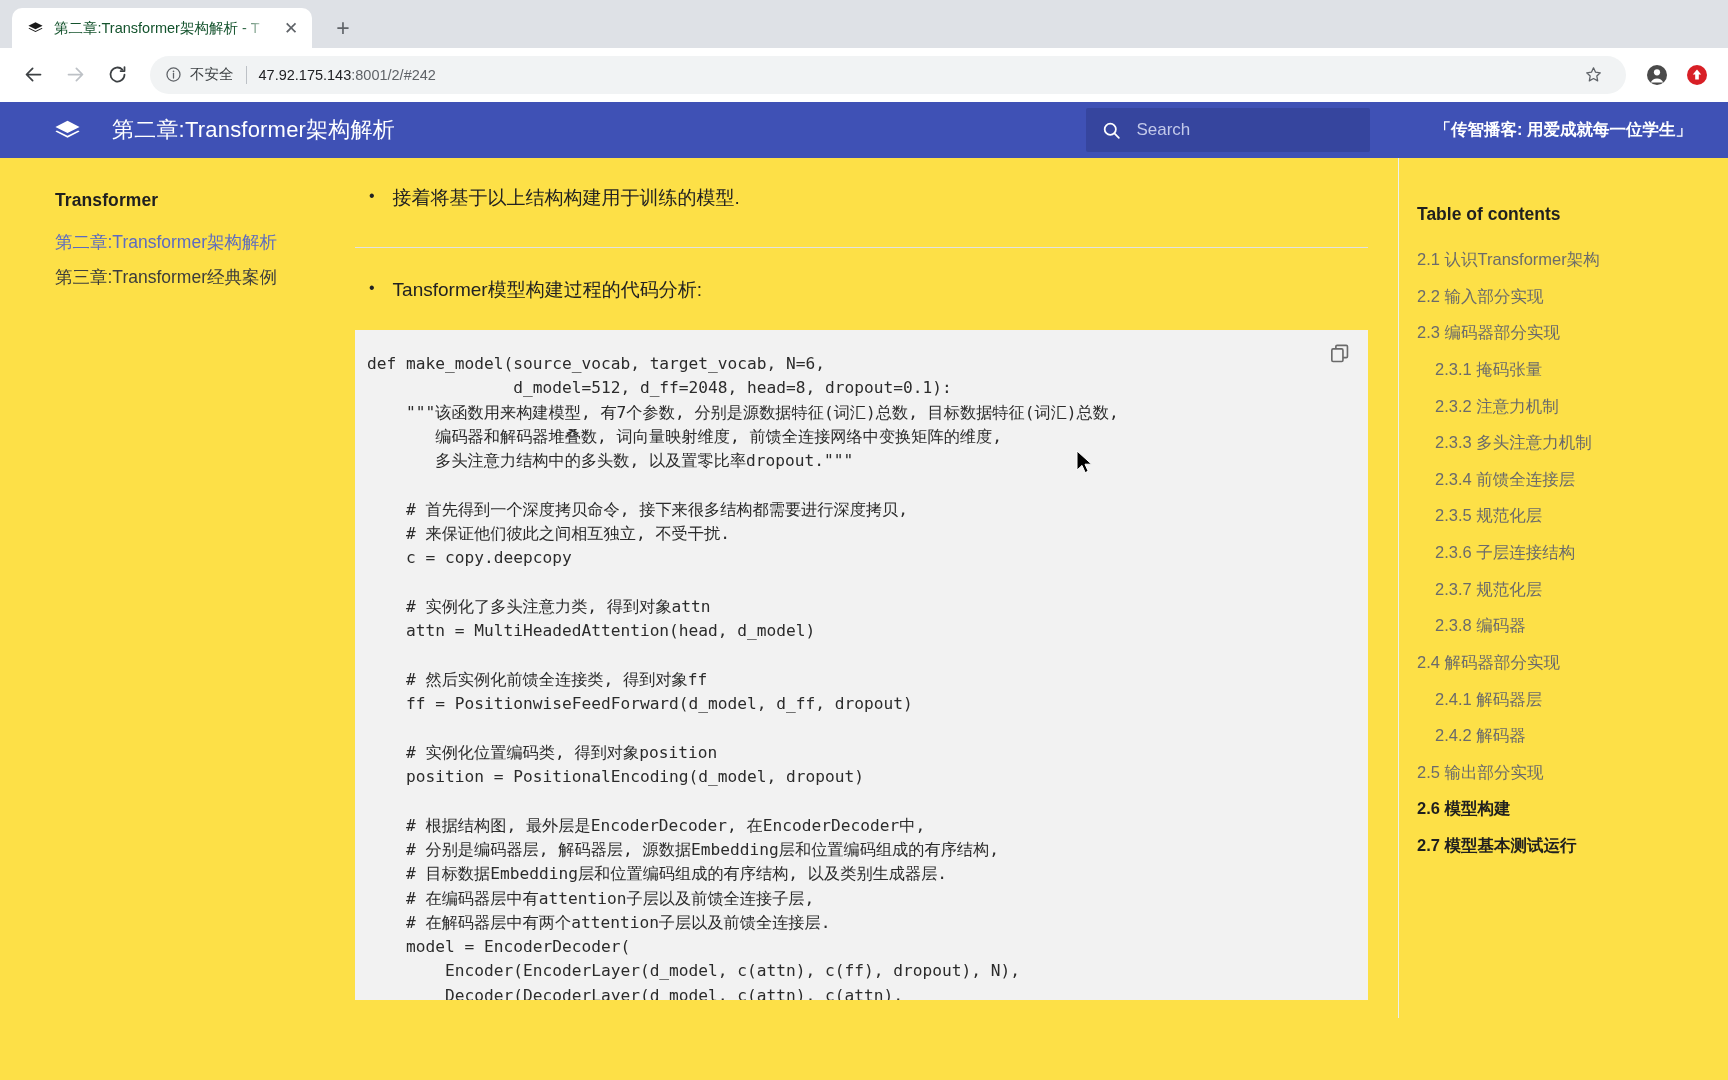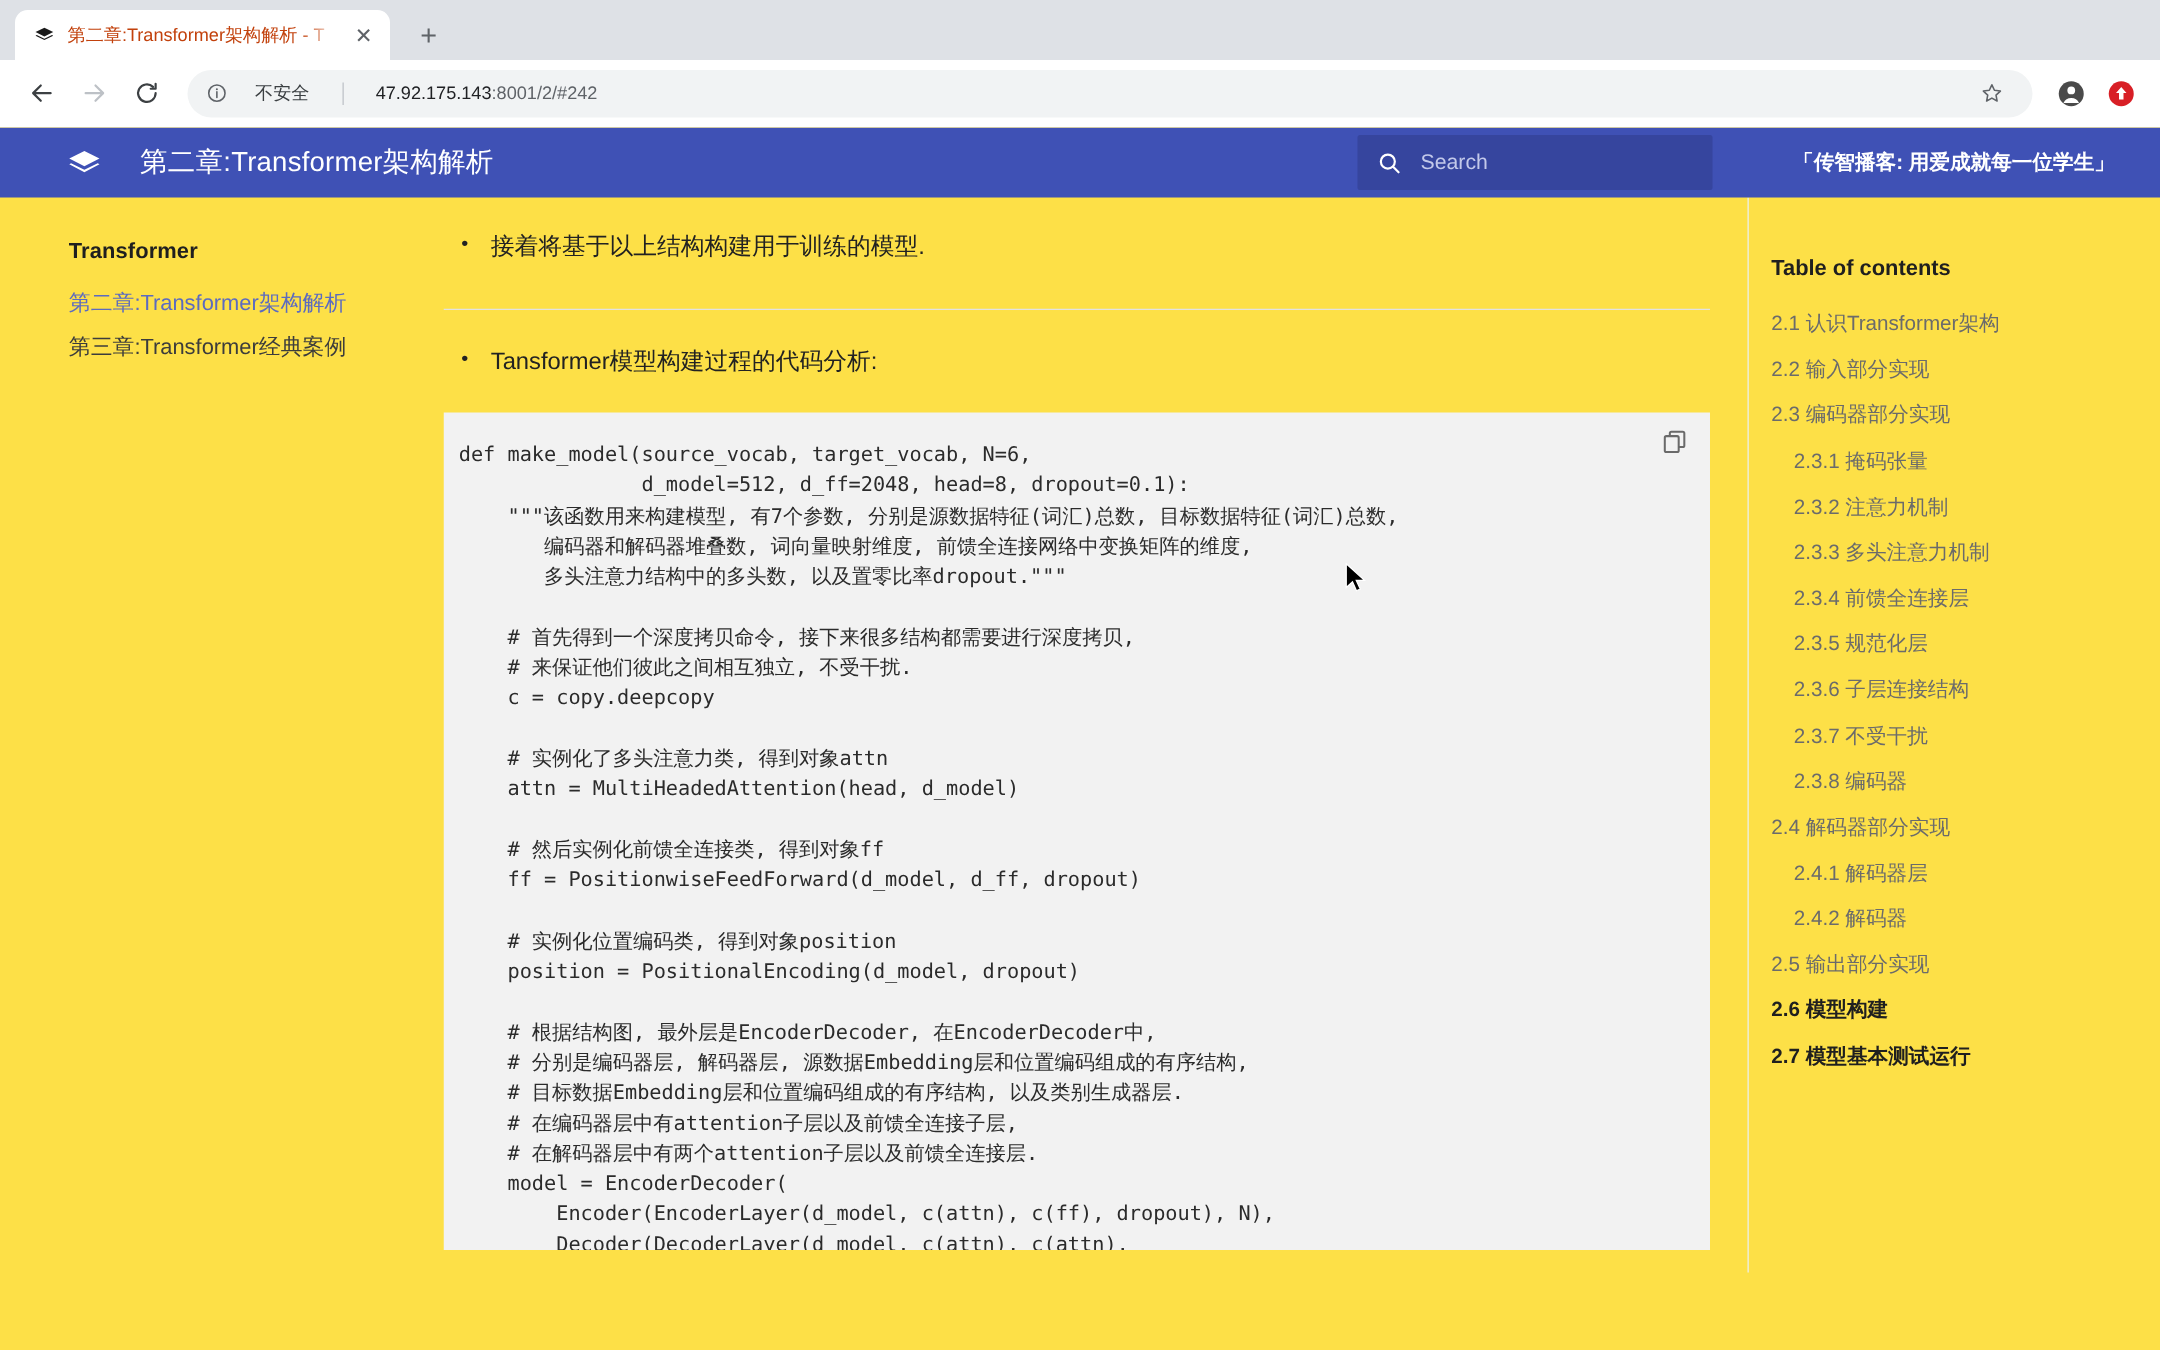--- a/index.html
+++ b/index.html
@@ -33,21 +33,21 @@
     position: relative;
   }
   .tab-favicon {
     width: 18px; height: 18px;
     flex: 0 0 18px;
     display: flex; align-items: center; justify-content: center;
   }
   .tab-title {
     flex: 1 1 auto;
     font-size: 14.5px;
-    color: #c2410c;
+    color: #14532d;
     white-space: nowrap;
     overflow: hidden;
     -webkit-mask-image: linear-gradient(to right, #000 86%, transparent 100%);
     mask-image: linear-gradient(to right, #000 86%, transparent 100%);
   }
   .tab-close {
     width: 22px; height: 22px;
     flex: 0 0 22px;
     display: flex; align-items: center; justify-content: center;
     color: #5f6368;
@@ -83,21 +83,21 @@
   .nav-btn.disabled { color: #bdc1c6; }
   .omnibox {
     flex: 1 1 auto;
     height: 38px;
     background: #f1f3f4;
     border-radius: 19px;
     display: flex;
     align-items: center;
     padding: 0 16px 0 14px;
     margin: 0 8px 0 10px;
-    gap: 22px;
+    gap: 8px;
   }
   .omni-info {
     width: 18px; height: 18px;
     flex: 0 0 18px;
     display: flex; align-items: center; justify-content: center;
     color: #5f6368;
   }
   .omni-warning {
     font-size: 14.5px;
     color: #3c4043;
@@ -463,21 +463,21 @@
         <div class="toc-title">Table of contents</div>
         <div class="toc-item">2.1 认识Transformer架构</div>
         <div class="toc-item">2.2 输入部分实现</div>
         <div class="toc-item">2.3 编码器部分实现</div>
         <div class="toc-item lvl2">2.3.1 掩码张量</div>
         <div class="toc-item lvl2">2.3.2 注意力机制</div>
         <div class="toc-item lvl2">2.3.3 多头注意力机制</div>
         <div class="toc-item lvl2">2.3.4 前馈全连接层</div>
         <div class="toc-item lvl2">2.3.5 规范化层</div>
         <div class="toc-item lvl2">2.3.6 子层连接结构</div>
-        <div class="toc-item lvl2">2.3.7 不受干扰</div>
+        <div class="toc-item lvl2">2.3.7 规范化层</div>
         <div class="toc-item lvl2">2.3.8 编码器</div>
         <div class="toc-item">2.4 解码器部分实现</div>
         <div class="toc-item lvl2">2.4.1 解码器层</div>
         <div class="toc-item lvl2">2.4.2 解码器</div>
         <div class="toc-item">2.5 输出部分实现</div>
         <div class="toc-item bold">2.6 模型构建</div>
         <div class="toc-item bold">2.7 模型基本测试运行</div>
       </aside>
     </div>
 

